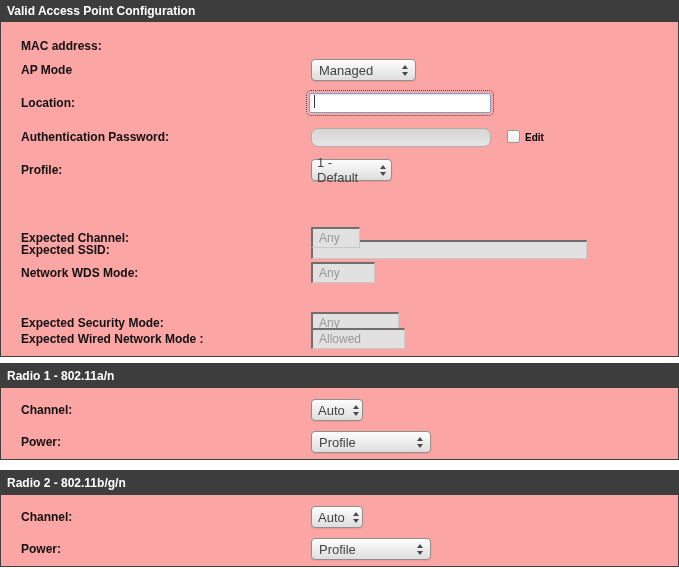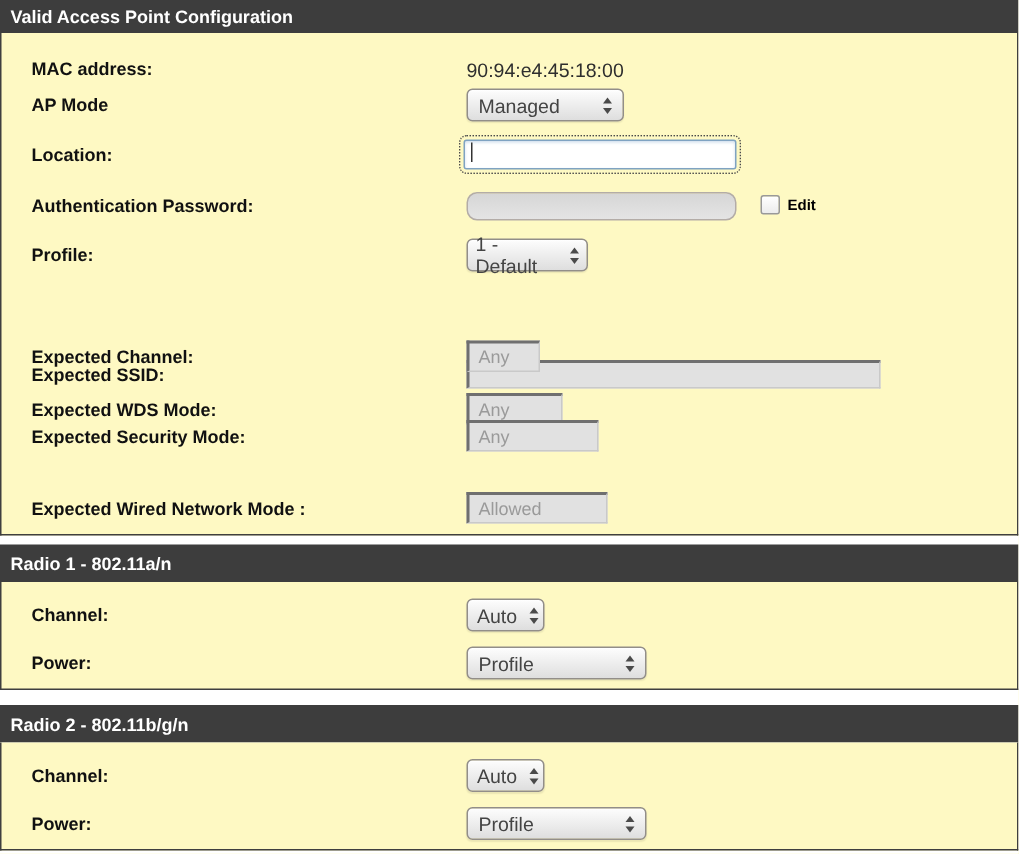--- a/index.html
+++ b/index.html
@@ -15,21 +15,21 @@
     font-family:"Liberation Sans","DejaVu Sans",sans-serif;
   }
   .sec{width:679px;}
   .sec-header{
     height:22px;background:var(--header-bg);color:var(--header-text);
     font-weight:bold;font-size:12px;display:flex;align-items:center;
     padding-left:7px;box-sizing:border-box;
   }
   .sec-header.tall{height:25px;}
   .sec-body{
-    position:relative;background:#fef9c3;box-sizing:border-box;
+    position:relative;background:#fca5a5;box-sizing:border-box;
     border:1px solid var(--body-border);border-top:none;
   }
   .body-main{height:335px;}
   .body-radio{height:72px;}
   .gap6{margin-top:6px;}
   .gap5{margin-top:10px;}
   .row{position:absolute;left:0;right:0;display:flex;align-items:center;}
   .lbl{
     position:absolute;left:20px;font-weight:bold;font-size:12px;
     color:var(--label-color);white-space:nowrap;
@@ -91,21 +91,20 @@
 <body>
 
 <div class="sec">
   <div class="sec-header">
     <span>Valid Access Point Configuration</span>
   </div>
   <div class="sec-body body-main">
 
     <div class="row" style="top:13px;height:22px;">
       <span class="lbl">MAC address:</span>
-      <span class="ctrl val">90:94:e4:45:18:00</span>
     </div>
 
     <div class="row" style="top:69px;height:24px;">
       <span class="lbl">Location:</span>
       <input class="ctrl loc-input" style="left: 308px;" value="">
       <span class="caret"></span>
     </div>
 
     <div class="row" style="top:37px;height:22px;">
       <span class="lbl">AP Mode</span>
@@ -140,25 +139,25 @@
       <span class="lbl">Expected SSID:</span>
       <div class="ctrl dis w-ssid"></div>
     </div>
 
     <div class="row" style="top:205px;height:21px;">
       <span class="lbl">Expected Channel:</span>
       <div class="ctrl dis w-chan">Any</div>
     </div>
 
     <div class="row" style="top:240px;height:21px;">
-      <span class="lbl">Expected WDS Mode:</span>
+      <span class="lbl">Network WDS Mode:</span>
       <div class="ctrl dis w-wds">Any</div>
     </div>
 
-    <div class="row" style="top:258px;height:21px;">
+    <div class="row" style="top:290px;height:21px;">
       <span class="lbl">Expected Security Mode:</span>
       <div class="ctrl dis w-secm">Any</div>
     </div>
 
     <div class="row" style="top:306px;height:21px;">
       <span class="lbl">Expected Wired Network Mode :</span>
       <div class="ctrl dis w-wired">Allowed</div>
     </div>
 
   </div>

